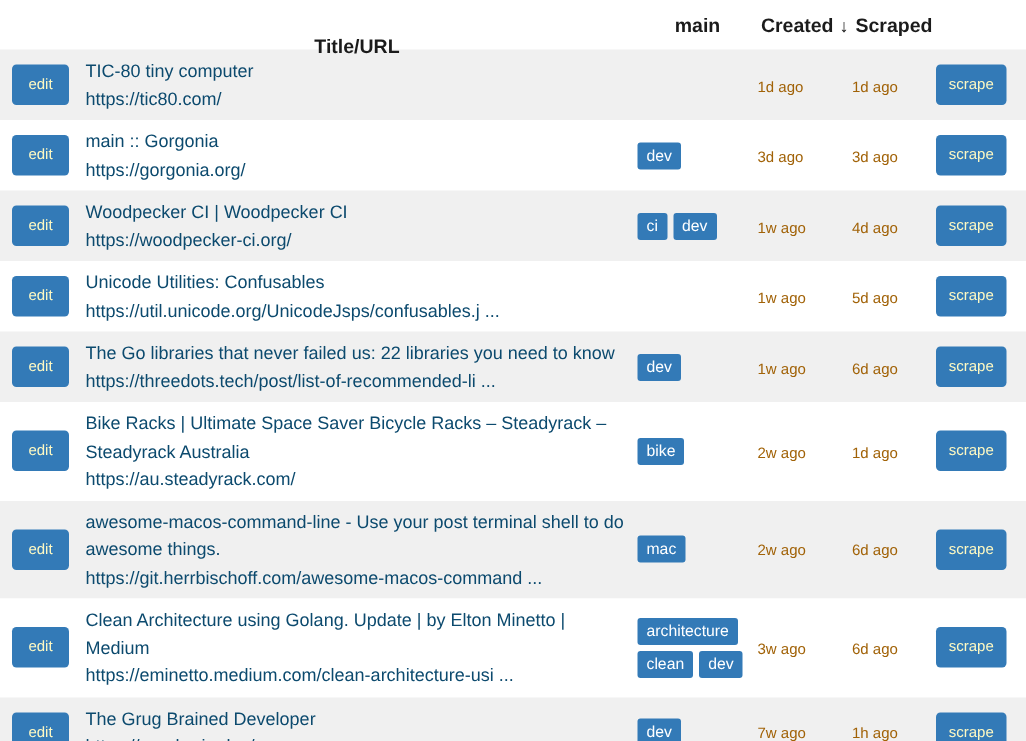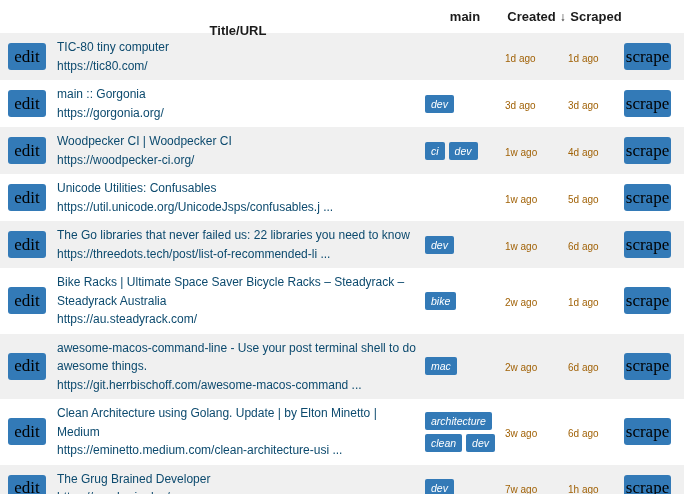--- a/index.html
+++ b/index.html
@@ -39,46 +39,45 @@
     display: flex;
     align-items: center;
     padding: 5px 0;
     background: #ffffff;
     min-height: 47px;
   }
   .row:nth-child(odd) { background: #f0f0f0; }
 
   .btn {
     background: #337ab7;
-    color: #000000;
+    color: #fef9c3;
     border: none;
     border-radius: 3px;
-    font-family: Liberation Serif, serif;
-    font-size: 17px;
+    font-family: Liberation Sans, sans-serif;
+    font-size: 10px;
     cursor: pointer;
   }
   .btn-edit   { width: 38px; height: 27px; margin-left: 8px; }
   .btn-scrape { width: 47px; height: 27px; }
 
   .title-line, .url-line {
     color: #0c4a6e;
     font-size: 12px;
     line-height: 18.5px;
     text-decoration: none;
     display: block;
     cursor: pointer;
   }
   .col-title { padding-right: 6px; }
 
   .tag-list {
     display: flex;
     flex-wrap: wrap;
     gap: 4px;
     align-items: flex-end;
-    font-style: italic;
   }
   .tag {
     background: #337ab7;
     color: #ffffff;
     font-size: 10.5px;
     line-height: 12px;
     padding: 3px 6px;
     border-radius: 2px;
     white-space: nowrap;
     cursor: pointer;

